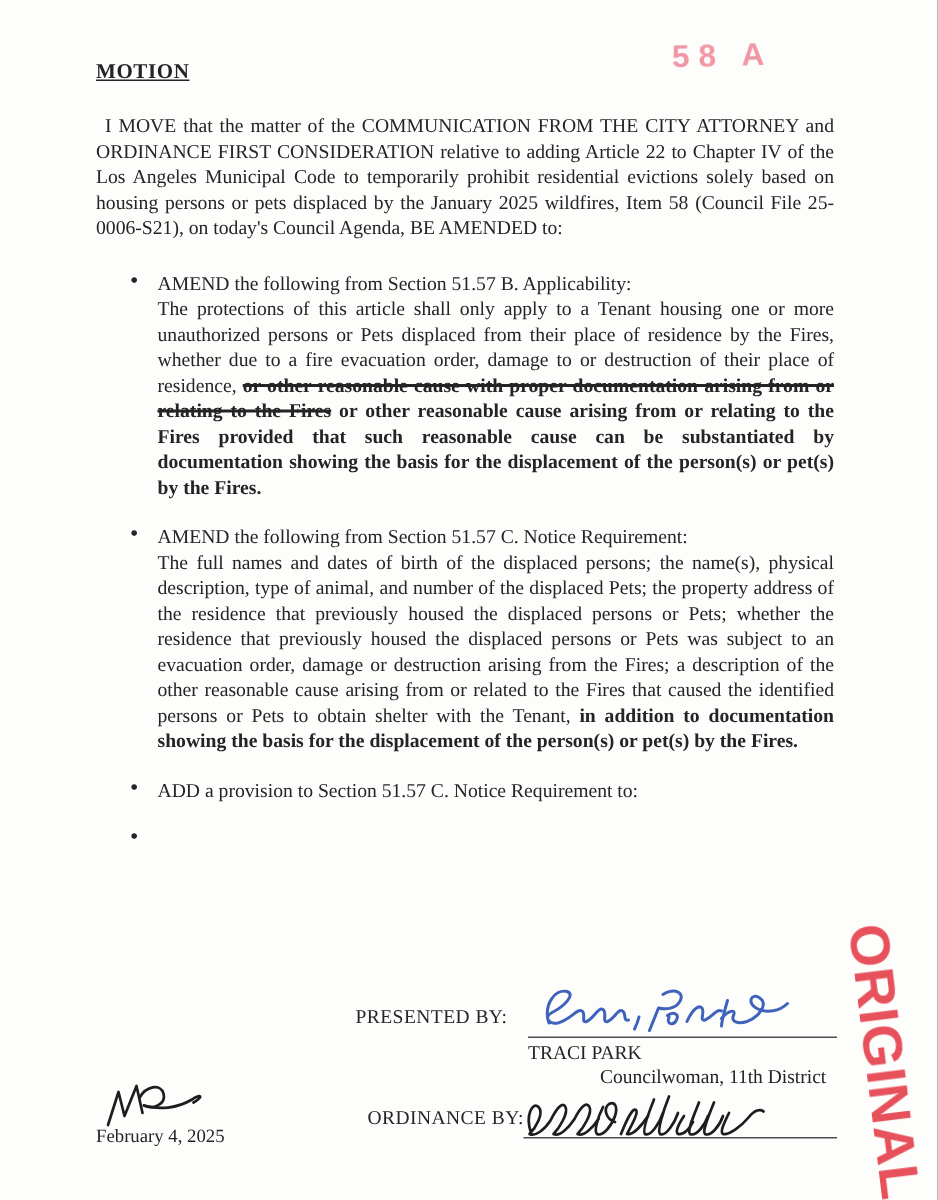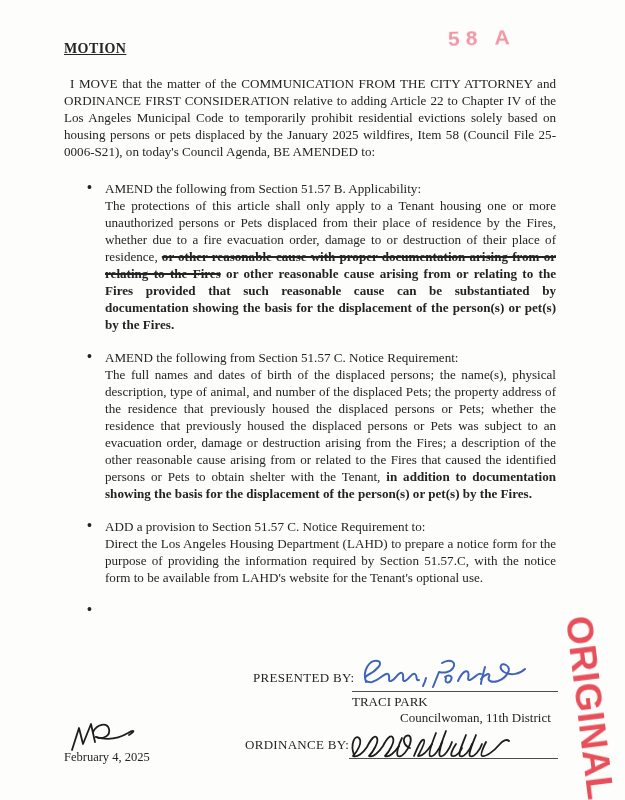--- a/index.html
+++ b/index.html
@@ -133,30 +133,29 @@
 
     <div class="bullet">
       <span class="dot">•</span>
       <div class="b-head">AMEND the following from Section 51.57 C. Notice Requirement:</div>
       <div class="b-body"><span>The full names and dates of birth of the displaced persons; the name(s), physical description, type of animal, and number of the displaced Pets; the property address of the residence that previously housed the displaced persons or Pets; whether the residence that previously housed the displaced persons or Pets was subject to an evacuation order, damage or destruction arising from the Fires; a description of the other reasonable cause arising from or related to the Fires that caused the identified persons or Pets to obtain shelter with the Tenant,</span><span class="seg-bold"> in addition to documentation showing the basis for the displacement of the person(s) or pet(s) by the Fires.</span></div>
     </div>
 
     <div class="bullet">
       <span class="dot">•</span>
       <div class="b-head">ADD a provision to Section 51.57 C. Notice Requirement to:</div>
-      <div class="b-body"><span>Direct the Los Angeles Housing Department (LAHD) to prepare a notice form for the purpose of providing the information required by Section 51.57.C, with the notice form to be available from LAHD's website for the Tenant's optional use.</span></div>
     </div>
 
     <div class="bullet">
       <span class="dot">•</span>
     </div>
 
   </div>
 
-  <span class="sig-label" style="left:253px; top:670px;">PRESENTED BY:</span>
+  <span class="sig-label" style="left:237px; top:670px;">PRESENTED BY:</span>
   <span class="sig-line" style="left:352px; top:690px; width:206px;"></span>
 
   <svg class="sig-svg" style="left:352px; top:654px;" width="178" height="40" viewBox="0 0 178 40" aria-label="Traci Park signature">
     <g fill="none" stroke="#3f63bb" stroke-width="2" stroke-linecap="round" stroke-linejoin="round">
       <path d="M14,28 C10,16 18,5 26,7 C32,9 24,17 16,21 C10,24 14,29 20,28 C28,26 33,18 36,20 C39,22 35,28 39,27 C44,25 47,17 50,19 C53,21 49,28 53,27 C58,25 60,18 63,20 C66,22 63,27 67,26"></path>
       <path d="M74,24 C73,28 72,30 71,32"></path>
       <path d="M90,9 C98,4 105,8 101,14 C98,19 91,19 87,18 L81,33"></path>
       <path d="M93,23 C97,20 101,22 99,26 C97,30 92,29 94,24"></path>
       <path d="M106,27 C110,18 114,16 116,18 C118,21 114,27 118,26 C123,24 126,18 129,20"></path>
       <path d="M133,13 C131,20 129,27 129,30"></path>

